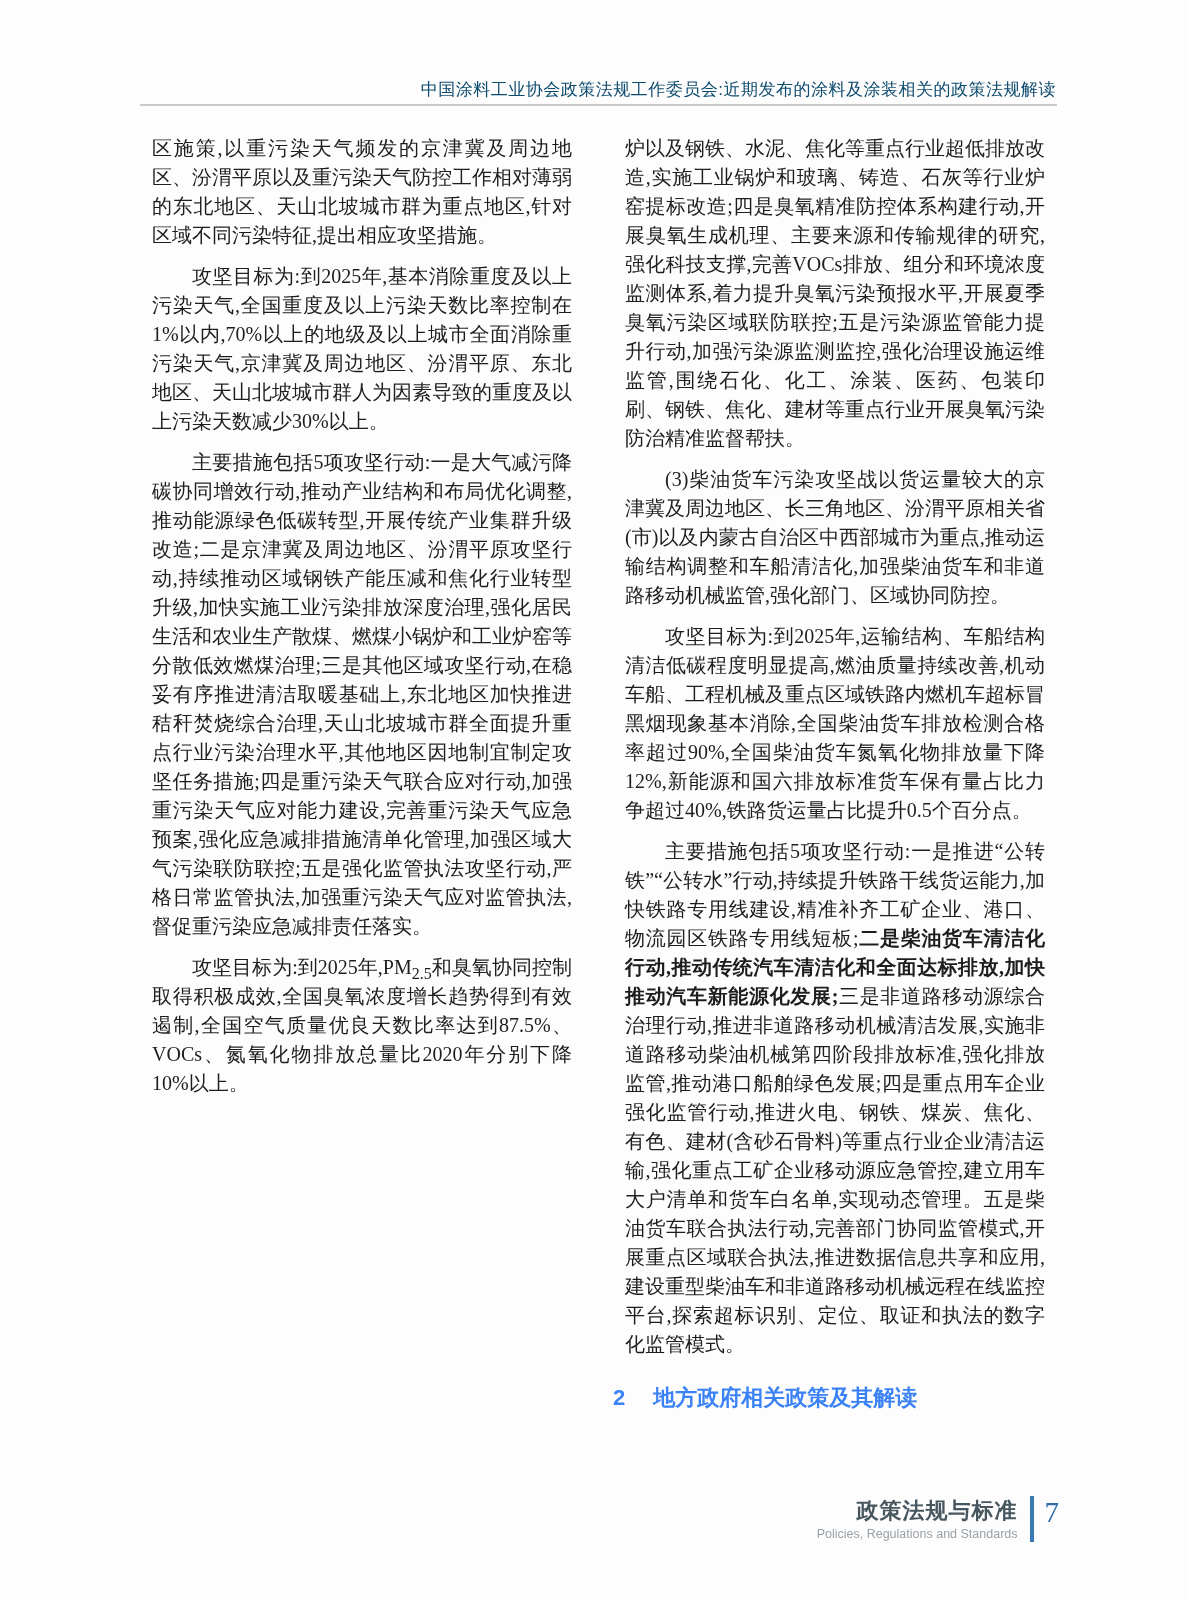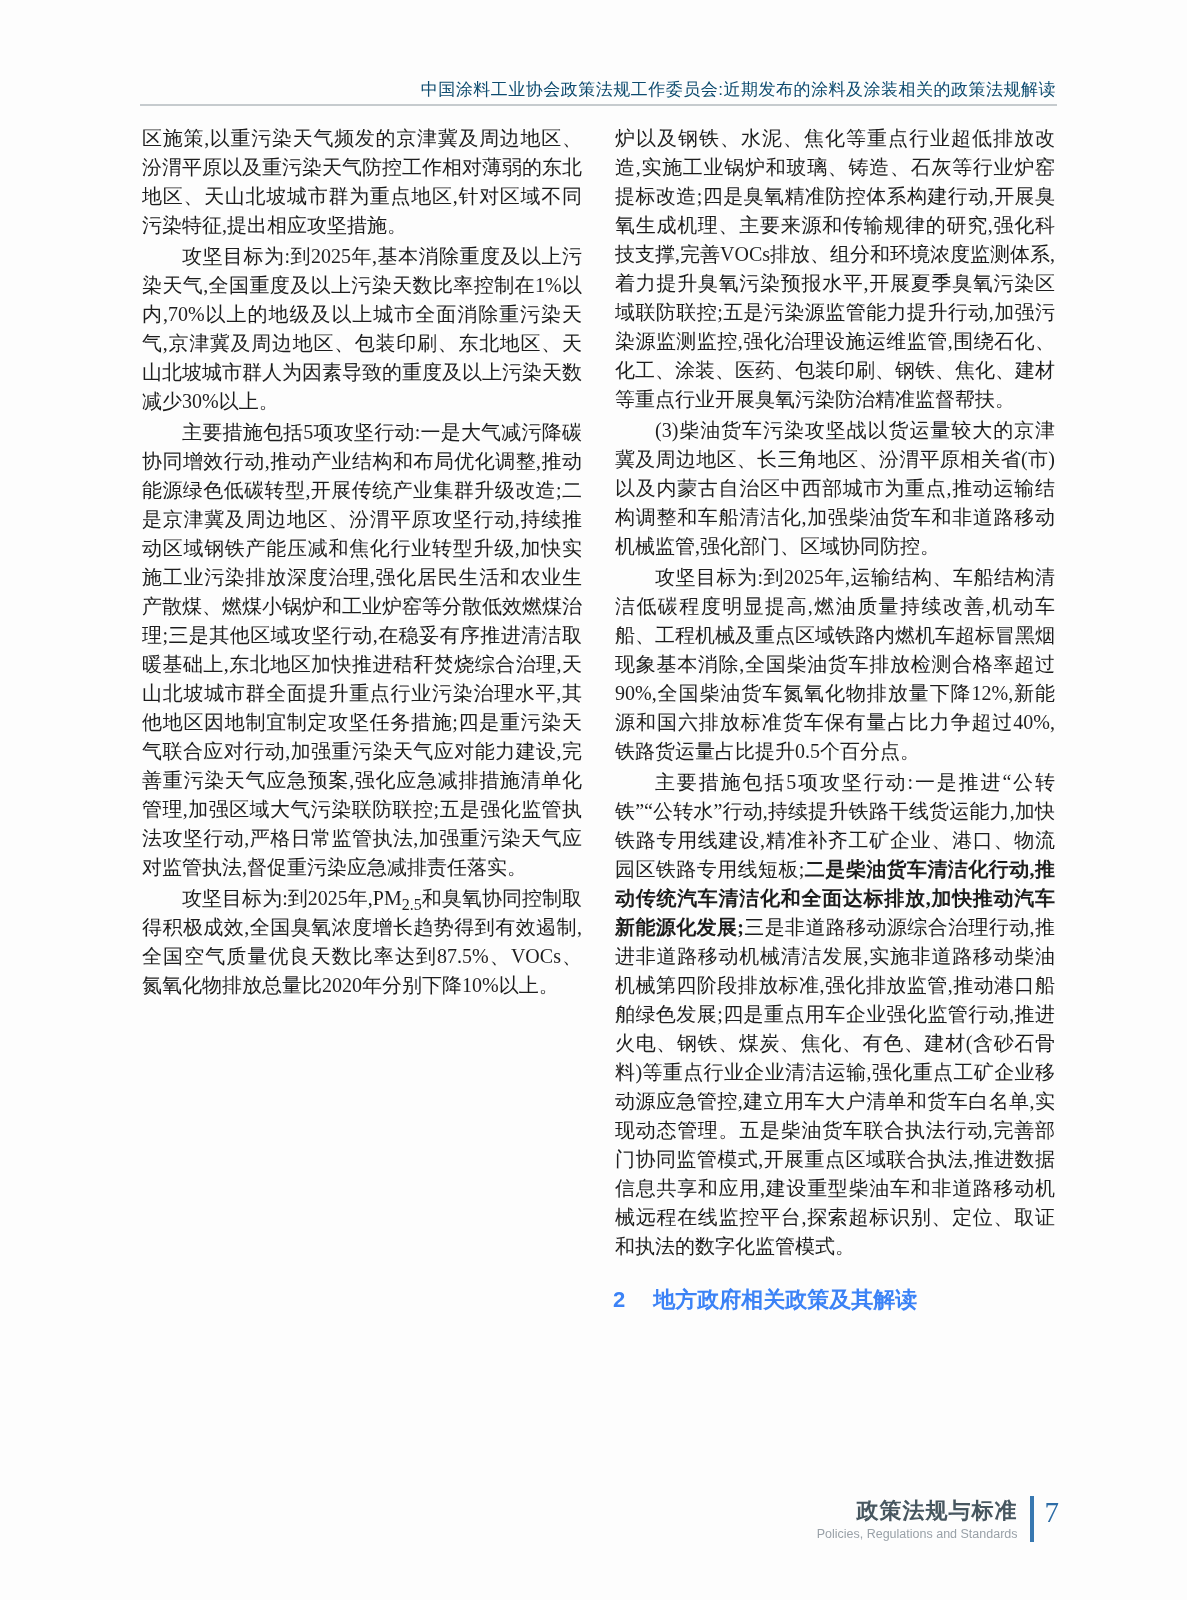--- a/index.html
+++ b/index.html
@@ -32,21 +32,21 @@
   .content {
     position: absolute;
     top: 122px;
     left: 140px;
     width: 917px;
     display: flex;
     gap: 29px;
   }
   .col { width: 444px; }
   p.body {
-    margin: 2px;
+    margin: 12px;
     font-size: 20px;
     line-height: 29px;
     text-align: justify;
     color: #1d1d1d;
     text-indent: 2em;
     font-family: Liberation Serif, serif;
   }
   p.body.noindent { text-indent: 0; }
   .em { font-weight: 700; }
   sub.small { font-size: 16px; line-height: 0; }
@@ -98,21 +98,21 @@
 <div class="page">
 
   <div class="running-header">中国涂料工业协会政策法规工作委员会:近期发布的涂料及涂装相关的政策法规解读</div>
 
   <div class="header-rule"></div>
 
   <div class="content">
 
     <div class="col">
       <p class="body noindent">区施策,以重污染天气频发的京津冀及周边地区、汾渭平原以及重污染天气防控工作相对薄弱的东北地区、天山北坡城市群为重点地区,针对区域不同污染特征,提出相应攻坚措施。</p>
-      <p class="body">攻坚目标为:到2025年,基本消除重度及以上污染天气,全国重度及以上污染天数比率控制在1%以内,70%以上的地级及以上城市全面消除重污染天气,京津冀及周边地区、包装印刷、东北地区、天山北坡城市群人为因素导致的重度及以上污染天数减少30%以上。</p>
+      <p class="body">攻坚目标为:到2025年,基本消除重度及以上污染天气,全国重度及以上污染天数比率控制在1%以内,70%以上的地级及以上城市全面消除重污染天气,京津冀及周边地区、汾渭平原、东北地区、天山北坡城市群人为因素导致的重度及以上污染天数减少30%以上。</p>
       <p class="body">主要措施包括5项攻坚行动:一是大气减污降碳协同增效行动,推动产业结构和布局优化调整,推动能源绿色低碳转型,开展传统产业集群升级改造;二是京津冀及周边地区、汾渭平原攻坚行动,持续推动区域钢铁产能压减和焦化行业转型升级,加快实施工业污染排放深度治理,强化居民生活和农业生产散煤、燃煤小锅炉和工业炉窑等分散低效燃煤治理;三是其他区域攻坚行动,在稳妥有序推进清洁取暖基础上,东北地区加快推进秸秆焚烧综合治理,天山北坡城市群全面提升重点行业污染治理水平,其他地区因地制宜制定攻坚任务措施;四是重污染天气联合应对行动,加强重污染天气应对能力建设,完善重污染天气应急预案,强化应急减排措施清单化管理,加强区域大气污染联防联控;五是强化监管执法攻坚行动,严格日常监管执法,加强重污染天气应对监管执法,督促重污染应急减排责任落实。</p>
       <p class="body"><span>攻坚目标为:到2025年,PM</span><sub class="small">2.5</sub><span>和臭氧协同控制取得积极成效,全国臭氧浓度增长趋势得到有效遏制,全国空气质量优良天数比率达到87.5%、VOCs、氮氧化物排放总量比2020年分别下降10%以上。</span></p>
     </div>
 
     <div class="col">
       <p class="body noindent">炉以及钢铁、水泥、焦化等重点行业超低排放改造,实施工业锅炉和玻璃、铸造、石灰等行业炉窑提标改造;四是臭氧精准防控体系构建行动,开展臭氧生成机理、主要来源和传输规律的研究,强化科技支撑,完善VOCs排放、组分和环境浓度监测体系,着力提升臭氧污染预报水平,开展夏季臭氧污染区域联防联控;五是污染源监管能力提升行动,加强污染源监测监控,强化治理设施运维监管,围绕石化、化工、涂装、医药、包装印刷、钢铁、焦化、建材等重点行业开展臭氧污染防治精准监督帮扶。</p>
       <p class="body">(3)柴油货车污染攻坚战以货运量较大的京津冀及周边地区、长三角地区、汾渭平原相关省(市)以及内蒙古自治区中西部城市为重点,推动运输结构调整和车船清洁化,加强柴油货车和非道路移动机械监管,强化部门、区域协同防控。</p>
       <p class="body">攻坚目标为:到2025年,运输结构、车船结构清洁低碳程度明显提高,燃油质量持续改善,机动车船、工程机械及重点区域铁路内燃机车超标冒黑烟现象基本消除,全国柴油货车排放检测合格率超过90%,全国柴油货车氮氧化物排放量下降12%,新能源和国六排放标准货车保有量占比力争超过40%,铁路货运量占比提升0.5个百分点。</p>
       <p class="body"><span>主要措施包括5项攻坚行动:一是推进“公转铁”“公转水”行动,持续提升铁路干线货运能力,加快铁路专用线建设,精准补齐工矿企业、港口、物流园区铁路专用线短板;</span><b class="em">二是柴油货车清洁化行动,推动传统汽车清洁化和全面达标排放,加快推动汽车新能源化发展;</b><span>三是非道路移动源综合治理行动,推进非道路移动机械清洁发展,实施非道路移动柴油机械第四阶段排放标准,强化排放监管,推动港口船舶绿色发展;四是重点用车企业强化监管行动,推进火电、钢铁、煤炭、焦化、有色、建材(含砂石骨料)等重点行业企业清洁运输,强化重点工矿企业移动源应急管控,建立用车大户清单和货车白名单,实现动态管理。五是柴油货车联合执法行动,完善部门协同监管模式,开展重点区域联合执法,推进数据信息共享和应用,建设重型柴油车和非道路移动机械远程在线监控平台,探索超标识别、定位、取证和执法的数字化监管模式。</span></p>
 

